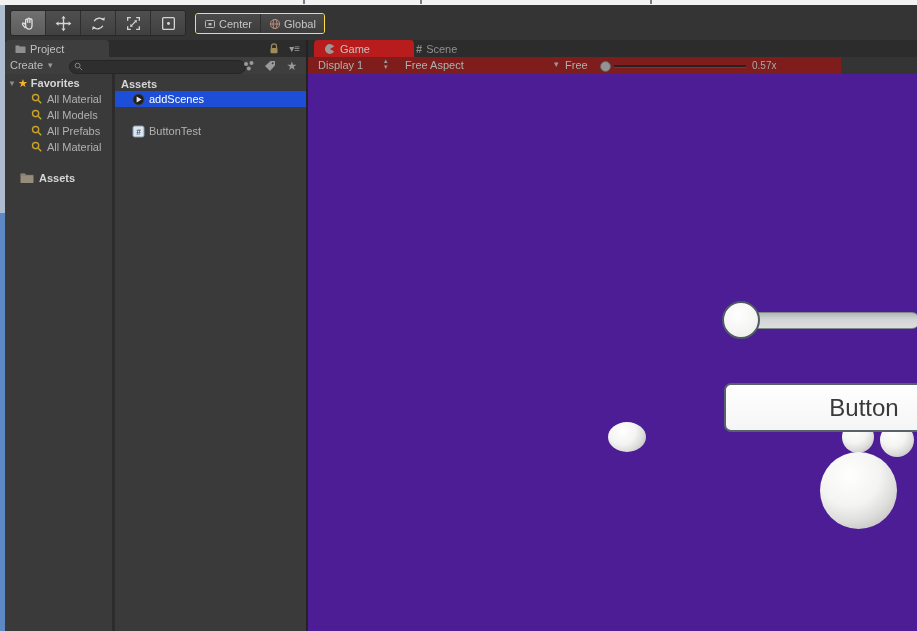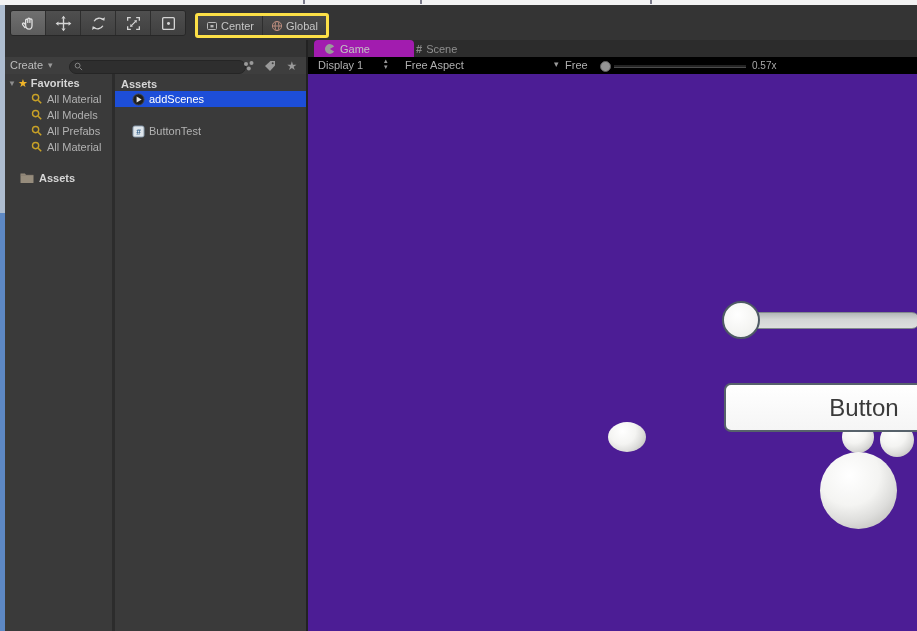--- a/index.html
+++ b/index.html
@@ -15,21 +15,21 @@
 
   
   #app{left:5px;top:5px;width:912px;height:626px;background:#343434}
 
   
   #tools{left:5px;top:5px;height:24px;display:flex;border-radius:3px;overflow:hidden;border:1px solid #272727}
   .tool{width:34px;height:24px;display:flex;align-items:center;justify-content:center;
         background:linear-gradient(#4f4f4f,#404040);border-right:1px solid #2e2e2e;cursor:pointer}
   .tool:last-child{border-right:none}
   .tool.active{background:linear-gradient(#707070,#5c5c5c)}
-  #pivot-group{left:190px;top:8px;height:19px;display:flex;border-radius:3px;overflow:hidden;border:3px solid #fde047}
+  #pivot-group{left:190px;top:8px;height:19px;display:flex;border-radius:3px;overflow:hidden;border:1px solid #fde047}
   .pivot-btn{display:flex;align-items:center;gap:3px;padding:0 8px;background:linear-gradient(#4a4a4a,#3d3d3d);
         color:#c6c6c6;font-size:11px;border-right:1px solid #2e2e2e;cursor:pointer}
   .pivot-btn:last-child{border-right:none}
 
   
   #project-tabbar{left:0;top:35px;width:301px;height:17px;background:#2c2c2c}
   #game-tabbar{left:303px;top:35px;width:609px;height:17px;background:#2c2c2c}
   .tab{position:absolute;top:0;height:17px;display:flex;align-items:center;gap:4px;padding:0 10px;
        font-size:11px;color:#c2c2c2;background:#3e3e3e;border-radius:4px 4px 0 0;cursor:pointer}
   .tab-ghost{position:absolute;top:0;height:17px;display:flex;align-items:center;gap:4px;
@@ -41,21 +41,21 @@
   #panel-lock{position:absolute;right:26px;top:2px;cursor:pointer}
   #panel-menu{position:absolute;right:6px;top:1px;color:#9a9a9a;font-size:10px;cursor:pointer;line-height:15px}
 
   
   #createbar{left:0;top:52px;width:301px;height:17px;background:#3e3e3e;border-bottom:1px solid #2c2c2c}
   #create-btn{position:absolute;left:5px;top:2px;display:flex;align-items:center;gap:5px;color:#bdbdbd;font-size:11px;cursor:pointer}
   #search-pill{position:absolute;left:64px;top:2.5px;width:167px;height:12px;background:#2e2e2e;
        border:1px solid #252525;border-radius:7px;display:flex;align-items:center;padding:0 4px;gap:3px}
   #search-input{background:transparent;border:none;outline:none;color:#cfcfcf;font-size:10px;width:140px;height:10px;padding:0}
   .filter-btn{position:absolute;top:1px;width:22px;height:15px;display:flex;align-items:center;justify-content:center;cursor:pointer}
-  #controlbar{left:303px;top:52px;width:610px;height:17px;background:#000000;border-bottom:1px solid #282828;
+  #controlbar{left:303px;top:52px;width:533px;height:17px;background:#7f1d1d;border-bottom:1px solid #282828;
        font-size:11px;color:#b0b0b0}
   .ctrl{position:absolute;top:2px;cursor:pointer}
   .caret{color:#9a9a9a;font-size:9px}
   #display-updown{left:76px;top:1px;display:flex;flex-direction:column;line-height:6px;font-size:7px;color:#9a9a9a}
   #scale-knob{left:292px;top:4px;width:9px;height:9px;border-radius:50%;background:#949494;border:1px solid #5f5f5f}
   #scale-track{left:306px;top:8px;width:132px;height:2px;background:#232323;border-bottom:1px solid #4b4b4b}
   #scale-value{left:444px;top:3px;color:#a8a8a8;font-size:10px}
 
   
   #fav-col{left:0;top:69px;width:107px;bottom:0;background:#3a3a3a}
@@ -165,20 +165,37 @@
         <svg width="12" height="12" viewBox="0 0 12 12">
             <circle cx="6" cy="6" r="4.6" stroke="#bc8d7e" fill="none"></circle>
             <ellipse cx="6" cy="6" rx="2" ry="4.6" stroke="#bc8d7e" fill="none"></ellipse>
             <path d="M1.4 6h9.2" stroke="#bc8d7e"></path>
           </svg>
       </span>
       <span>Global</span>
     </div>
   </div>
 
+  <div class="abs" id="project-tabbar">
+    <div class="tab" id="project-tab">
+      <span>
+        <svg width="11" height="10" viewBox="0 0 11 10">
+            <path d="M.5 1.5h3.4l1 1.1h5.1a.5.5 0 0 1 .5.5v5.4a.6.6 0 0 1-.6.6H1.1a.6.6 0 0 1-.6-.6z" fill="#8f8f8f"></path>
+          </svg>
+      </span>
+      <span>Project</span>
+    </div>
+    <span id="panel-lock">
+      <svg width="12" height="13" viewBox="0 0 12 13">
+          <path d="M3.5 6V4.3a2.5 2.5 0 0 1 5 0V6" stroke="#a08c55" stroke-width="1.2" fill="none"></path>
+          <rect x="2.5" y="6" width="7" height="5.2" rx="1" fill="#a08c55"></rect>
+        </svg>
+    </span>
+    <span id="panel-menu"><span>▾</span><span>≡</span></span>
+  </div>
 
   <div class="abs" id="createbar">
     <div id="create-btn">
       <span>Create</span>
       <span class="caret">▾</span>
     </div>
     <div id="search-pill">
       <span>
         <svg width="9" height="9" viewBox="0 0 10 10">
             <circle cx="4" cy="4" r="2.7" stroke="#8d8d8d" fill="none"></circle>
@@ -199,21 +216,21 @@
           <path d="M6.5 1h4.5v4.5L6 11 1 6z" fill="#9a9a9a"></path>
           <circle cx="8.7" cy="3.3" r="1" fill="#3e3e3e"></circle>
         </svg>
     </div>
     <div class="filter-btn" style="left:276px">
       <span style="color:#9a9a9a;font-size:12px">★</span>
     </div>
   </div>
 
   <div class="abs" id="game-tabbar">
-    <div class="tab" id="game-tab" style="background:#a21caf">
+    <div class="tab" id="game-tab" style="background:#b91c1c">
       <span>
         <svg width="12" height="12" viewBox="0 0 14 14">
             <path d="M11.8 4.2A5.7 5.7 0 1 0 11.8 9.8L6.9 7z" fill="#9a9a9a"></path>
           </svg>
       </span>
       <span>Game</span>
     </div>
     <div class="tab-ghost" id="scene-tab">
       <span class="hash-glyph">#</span>
       <span>Scene</span>

